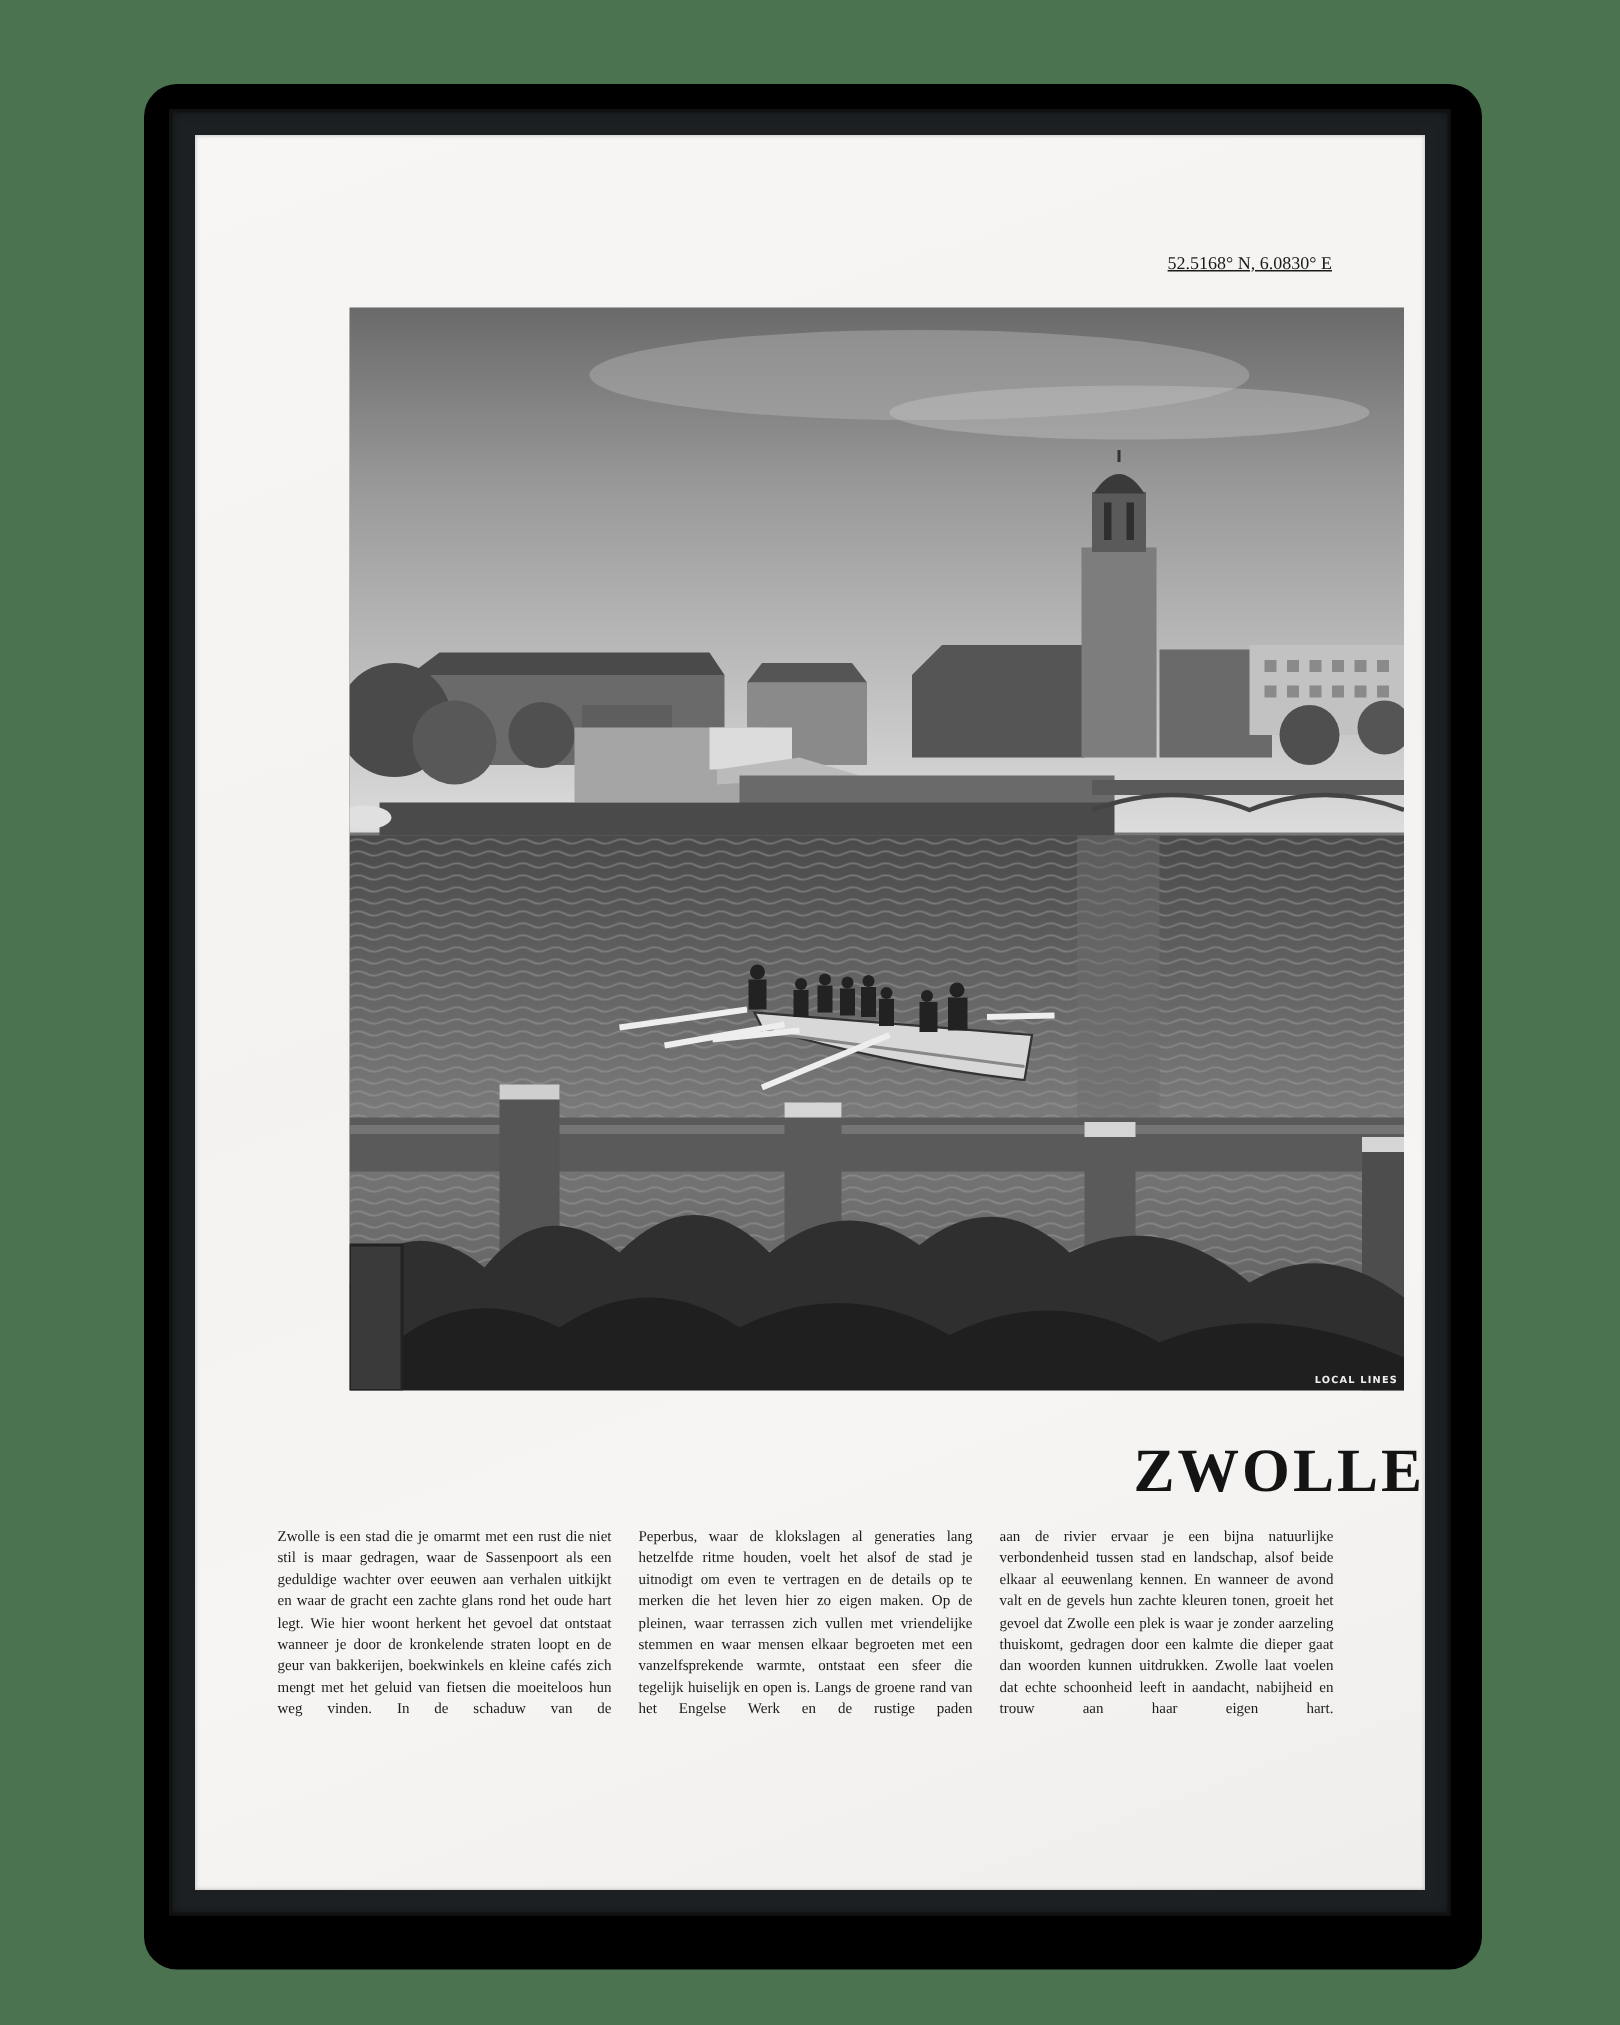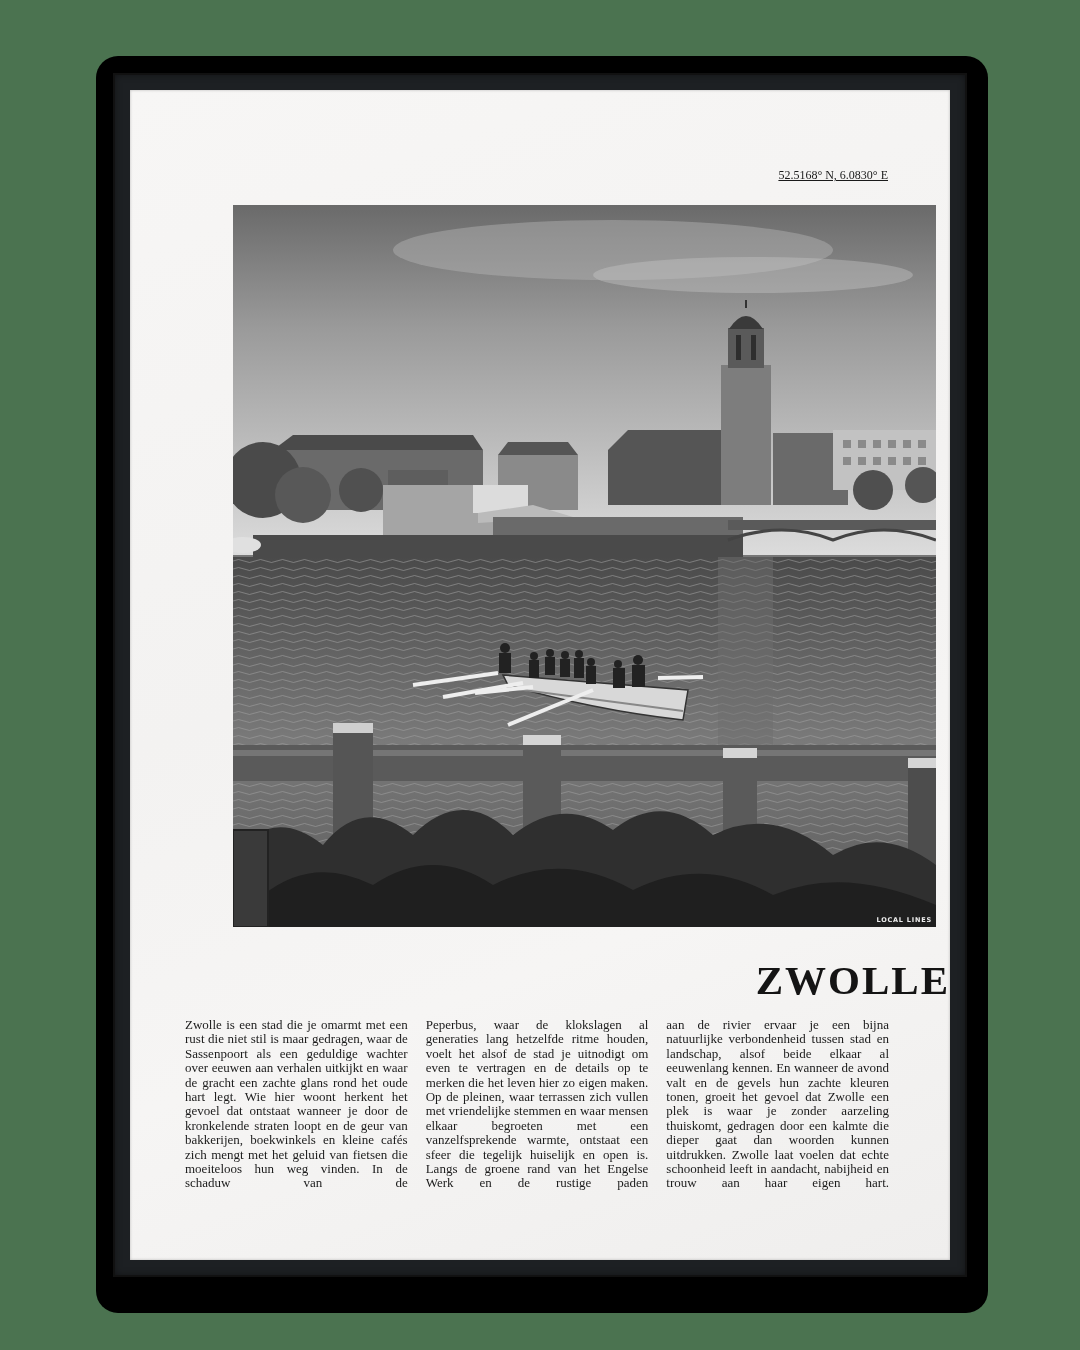--- a/index.html
+++ b/index.html
@@ -47,21 +47,21 @@
       font-family: "Liberation Serif", serif; font-weight: bold;
       font-size: 41px; letter-spacing: 2px; color: #141414;
     }
     .columns {
       position: absolute; left: 55px; top: 928px; width: 704px;
       display: flex; gap: 18px;
     }
     .col {
       flex: 1;
       font-family: "Liberation Serif", serif;
-      font-size: 13px; line-height: 14.4px; color: #1b1b1b;
+      font-size: 10px; line-height: 14.4px; color: #1b1b1b;
       text-align: justify; text-align-last: justify;
       hyphens: none;
     }
     .col p { margin: 0; }
   </style>
 </head>
 <body>
 
 <div class="shadow"></div>
 <div class="frame">

